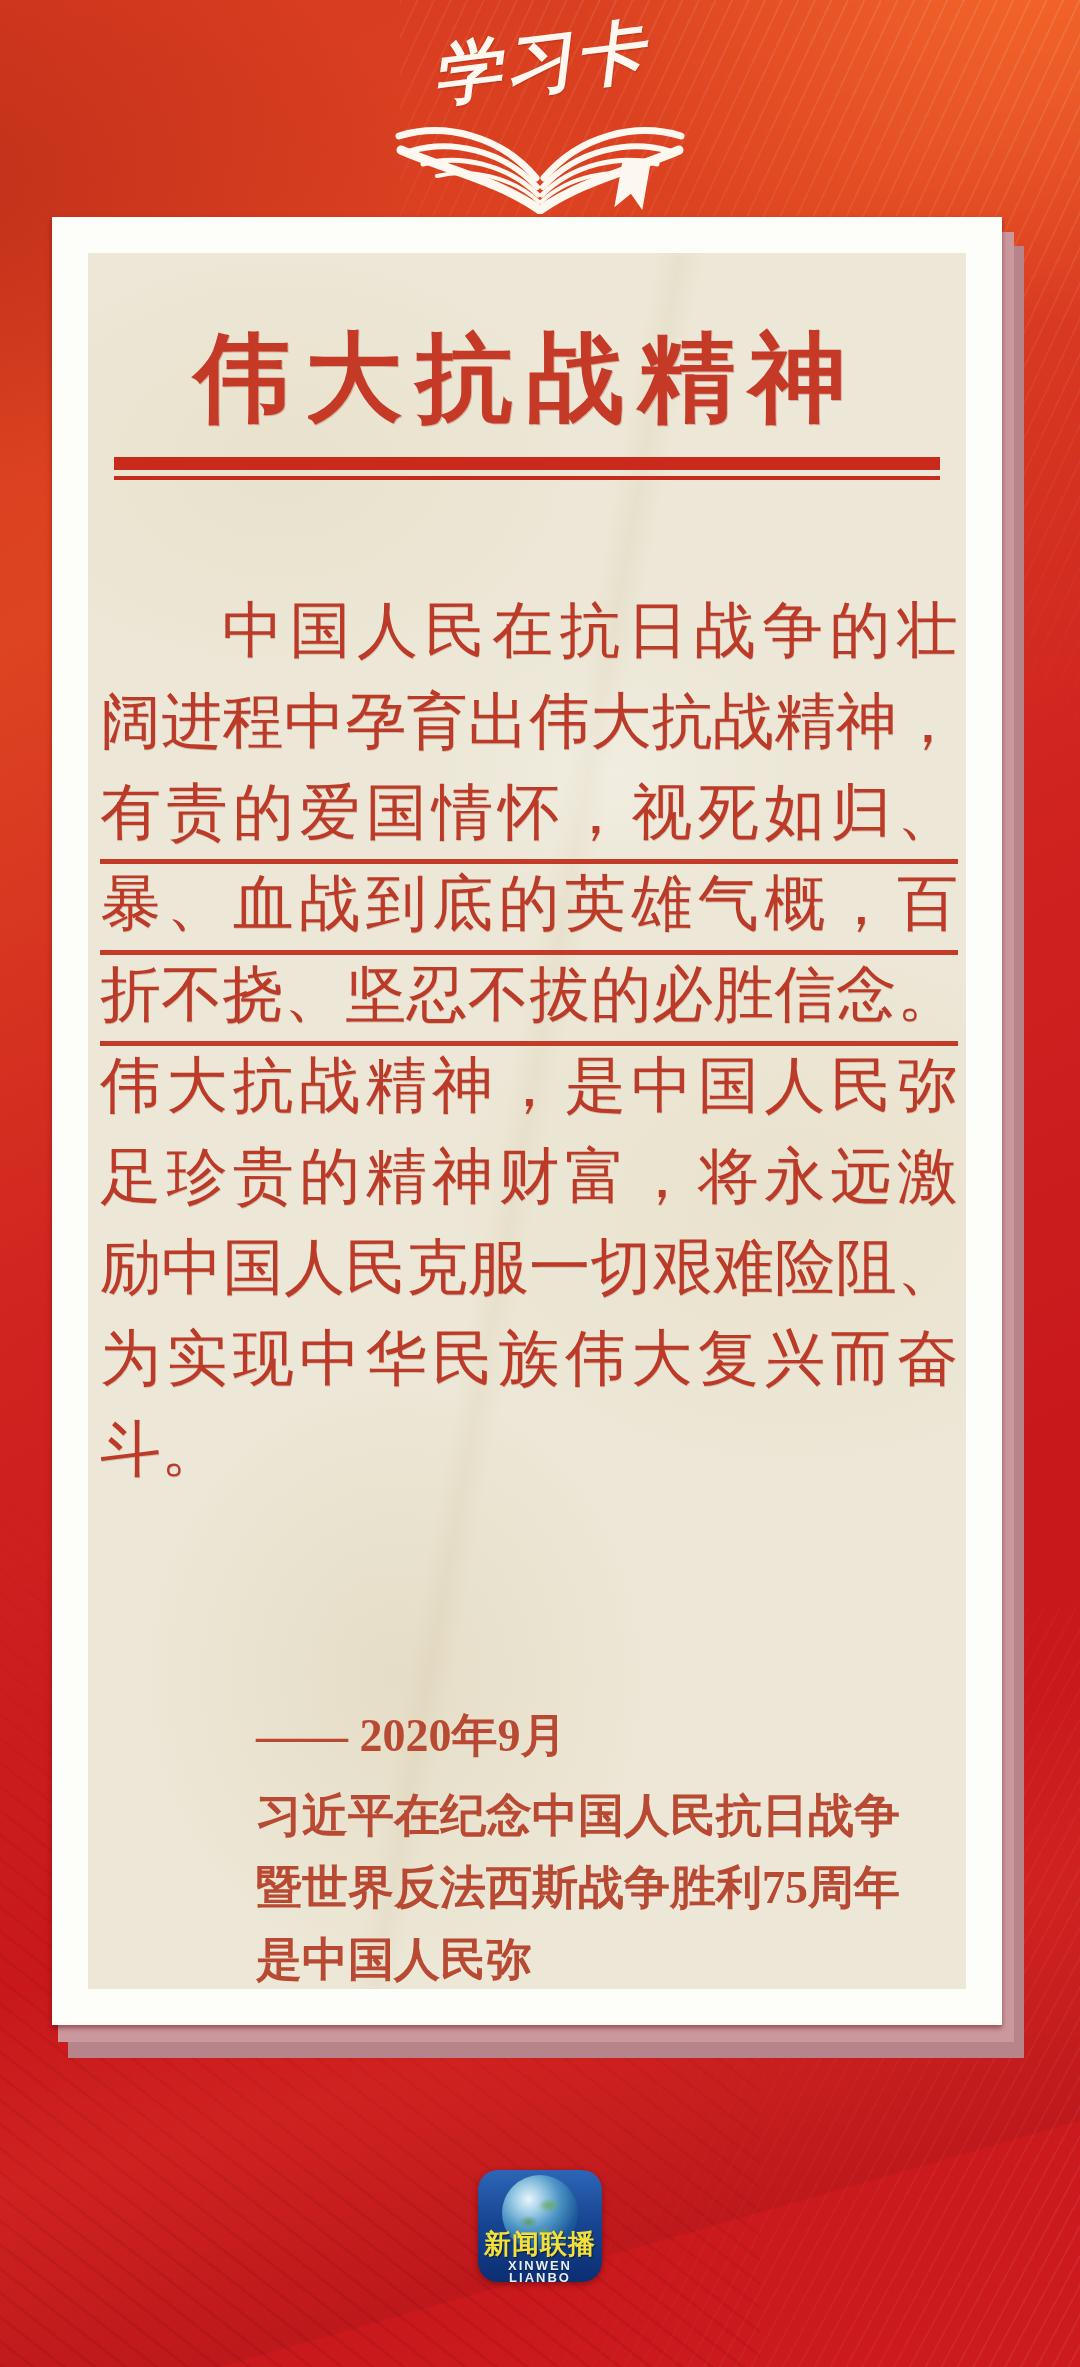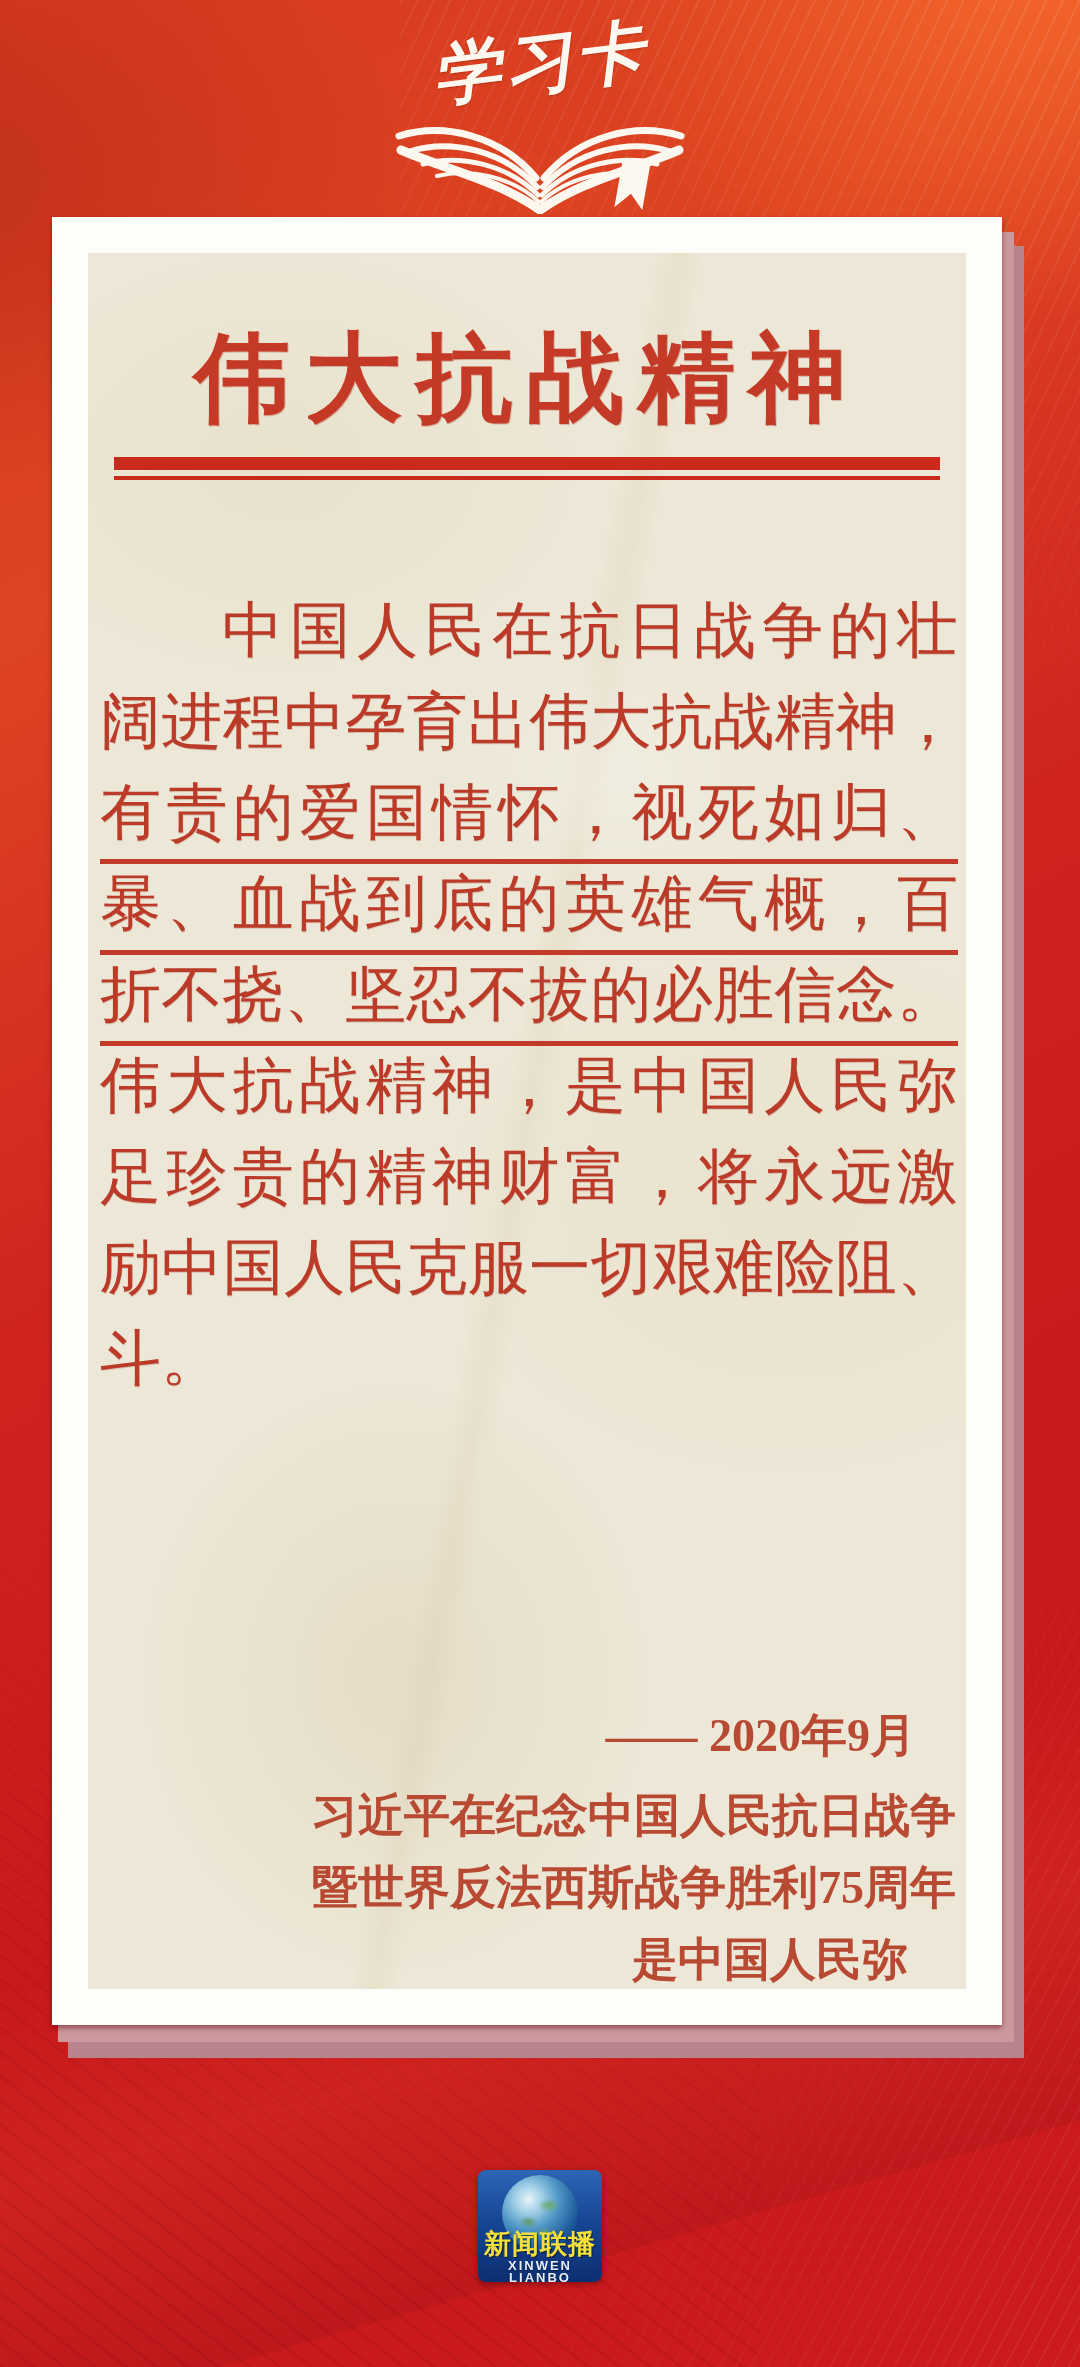--- a/index.html
+++ b/index.html
@@ -59,28 +59,28 @@
   .rule-thin{height:4px;background:#c92a1c;margin-top:6px;}
 
   .quote{position:absolute;top:332px;left:12px;width:858px;
     font-size:61px;line-height:91px;color:#bb3a28;
     text-shadow:0.5px 0.5px 0 rgba(130,30,10,.2);}
   .qline{height:91px;text-align:justify;text-align-last:justify;white-space:nowrap;}
   .qline.indent{text-indent:122px;}
   .qline.last{text-align-last:left;}
   .u{border-bottom:5px solid #c23b28;padding-bottom:13px;}
 
-  .attrib{position:absolute;right:10px;top:1447px;width:700px;text-align:right;
+  .attrib{position:absolute;right:10px;top:1447px;width:700px;
     color:#b84a33;font-size:46px;line-height:72px;font-weight:bold;}
   .attrib .date{margin-right:40px;margin-bottom:8px;}
   .attrib .src:last-child{margin-right:48px;}
 
   
   .xwlb{position:absolute;left:50%;top:2170px;transform:translateX(-50%);
-    width:124px;height:112px;border-radius:8px;overflow:hidden;text-align:center;
+    width:124px;height:112px;border-radius:20px;overflow:hidden;text-align:center;
     background:linear-gradient(180deg,#2d66b6 0%,#174694 45%,#0c2e72 100%);
     box-shadow:0 2px 6px rgba(60,0,5,.45);}
   .globe{position:absolute;left:50%;top:5px;transform:translateX(-50%);
     width:76px;height:76px;border-radius:50%;
     background:
       radial-gradient(16px 10px at 62% 40%, rgba(105,170,95,.9), rgba(105,170,95,0) 70%),
       radial-gradient(14px 9px at 35% 62%, rgba(90,150,85,.8), rgba(90,150,85,0) 70%),
       radial-gradient(12px 8px at 55% 75%, rgba(110,165,100,.7), rgba(110,165,100,0) 70%),
       radial-gradient(circle at 35% 32%, #e8f4fa 0%, #9ecde6 20%, #4f97c6 42%, #1c5a9b 70%, #0b3a74 100%);}
   .xwlb-cn{position:absolute;left:0;right:0;top:60px;color:#f3e03a;font-weight:900;
@@ -131,20 +131,21 @@
 
     <div class="quote">
       <div class="qline indent"><span>中国人民在抗日战争的壮</span><span class="u"></span><span></span></div>
       <div class="qline"><span>阔进程中孕育出伟大抗战精神，</span><span class="u"></span><span></span></div>
       <div class="qline"><span></span><span class="u">有责的爱国情怀，视死如归、</span><span></span></div>
       <div class="qline"><span></span><span class="u">暴、血战到底的英雄气概，百</span><span></span></div>
       <div class="qline"><span></span><span class="u">折不挠、坚忍不拔的必胜信念。</span><span></span></div>
       <div class="qline"><span>伟大抗战精神，是中国人民弥</span><span class="u"></span><span></span></div>
       <div class="qline"><span>足珍贵的精神财富，将永远激</span><span class="u"></span><span></span></div>
       <div class="qline"><span>励中国人民克服一切艰难险阻、</span><span class="u"></span><span></span></div>
+      <div class="qline"><span>为实现中华民族伟大复兴而奋</span><span class="u"></span><span></span></div>
       <div class="qline last"><span>斗。</span><span class="u"></span><span></span></div>
     </div>
 
     <div class="attrib">
       <div class="date">—— 2020年9月</div>
       <div class="src">习近平在纪念中国人民抗日战争</div>
       <div class="src">暨世界反法西斯战争胜利75周年</div>
       <div class="src">是中国人民弥</div>
     </div>
 

